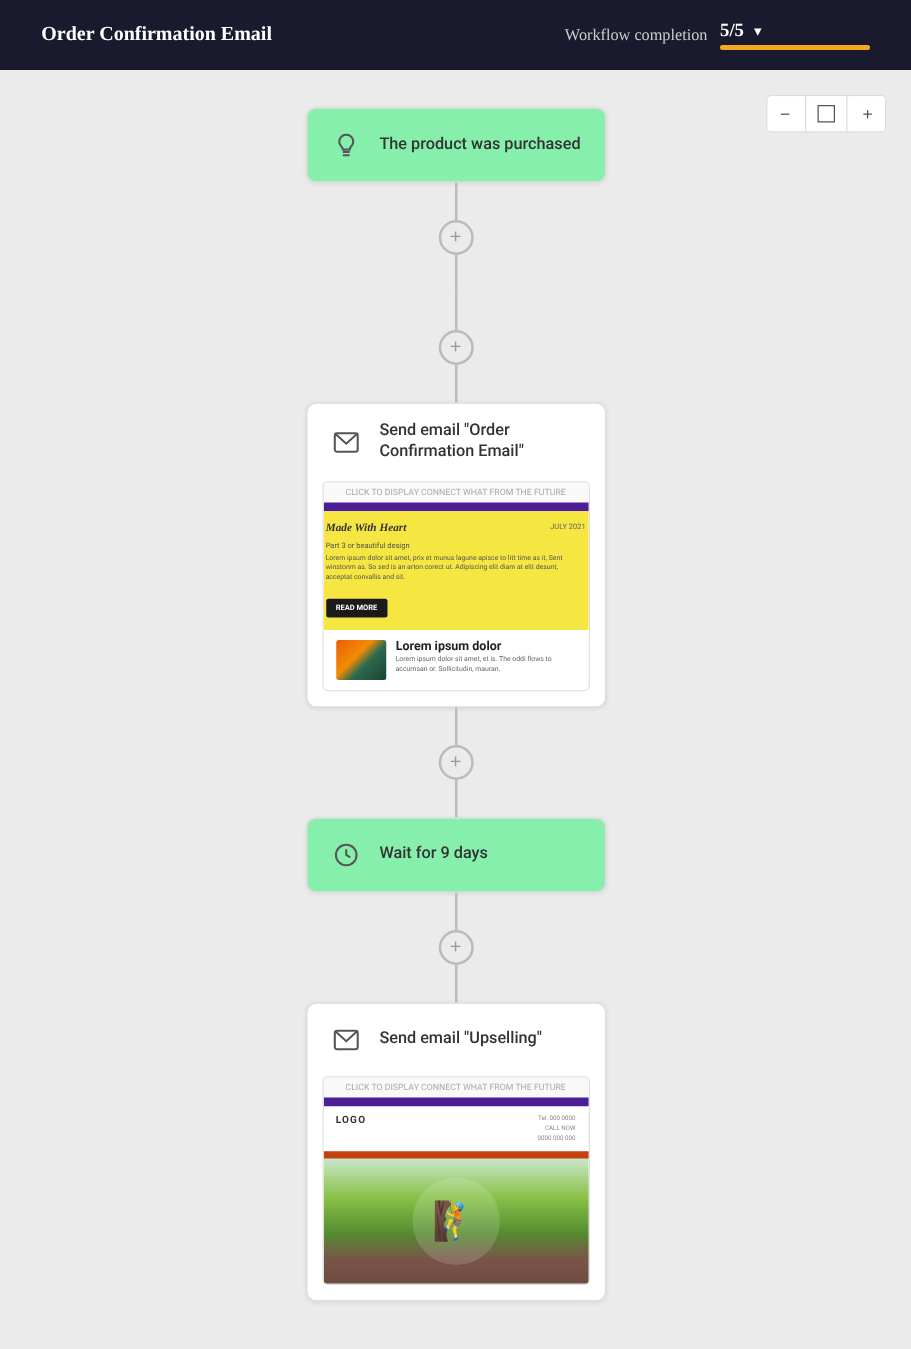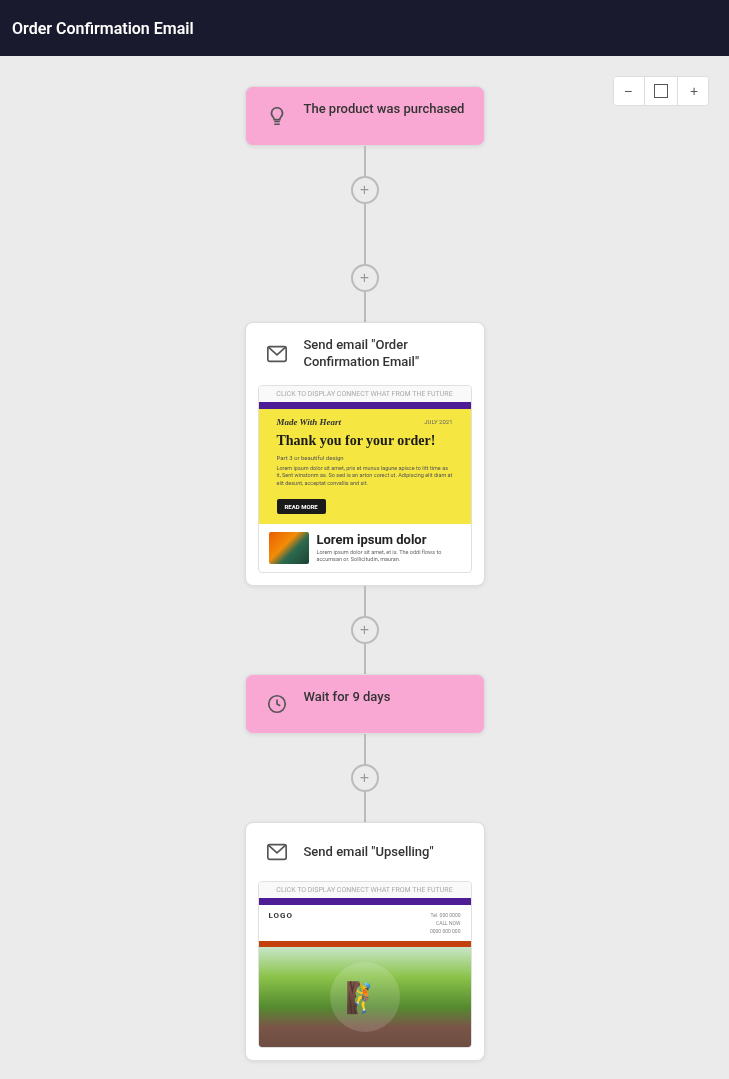--- a/index.html
+++ b/index.html
@@ -11,22 +11,23 @@
       overflow-x: hidden;
     }
 
     
     .header {
       background: #1a1a2e;
       color: white;
       display: flex;
       align-items: center;
       justify-content: space-between;
-      padding: 0 12px;
+      padding: 0 33px;
       height: 56px;
+      font-family: Liberation Serif, serif;
     }
     .header-title {
       font-size: 16px;
       font-weight: 600;
       color: white;
     }
     .header-right {
       display: flex;
       align-items: center;
       gap: 10px;
@@ -124,26 +125,26 @@
       justify-content: center;
       cursor: pointer;
       font-size: 16px;
       color: #999;
       line-height: 1;
     }
 
     
     .node {
       width: 240px;
-      background: #f9a8d4;
+      background: #86efac;
       border-radius: 8px;
       border: 1px solid #ddd;
       padding: 14px 16px;
       display: flex;
-      align-items: flex-start;
+      align-items: center;
       gap: 12px;
       cursor: pointer;
       box-shadow: 0 1px 4px rgba(0,0,0,0.08);
     }
     .node-icon {
       width: 30px;
       height: 30px;
       flex-shrink: 0;
       display: flex;
       align-items: center;
@@ -192,21 +193,21 @@
     .preview-topbar {
       background: #f9f9f9;
       padding: 4px 6px;
       font-size: 7px;
       color: #aaa;
       text-align: center;
       border-bottom: 7px solid #4c1d95;
     }
     .preview-yellow-banner {
       background: #f5e642;
-      padding: 8px 18px 10px;
+      padding: 8px 2px 10px;
     }
     .preview-brand-line {
       display: flex;
       justify-content: space-between;
       align-items: center;
       margin-bottom: 6px;
     }
     .preview-brand-text {
       font-size: 9px;
       font-family: 'Georgia', serif;
@@ -256,21 +257,21 @@
       width: 40px;
       height: 32px;
       background: linear-gradient(135deg, #e85d04 0%, #f48c06 40%, #2d6a4f 60%, #1b4332 100%);
       border-radius: 2px;
       flex-shrink: 0;
     }
     .preview-product-text {
       flex: 1;
     }
     .preview-product-title {
-      font-size: 13px;
+      font-size: 10px;
       font-weight: 700;
       color: #222;
       margin-bottom: 2px;
     }
     .preview-product-desc {
       font-size: 5.5px;
       color: #666;
       line-height: 1.4;
     }
 
@@ -324,20 +325,32 @@
       display: flex;
       flex-direction: column;
       align-items: center;
     }
   </style>
 </head>
 <body>
 
 <div class="header">
   <span class="header-title">Order Confirmation Email</span>
+  <div class="header-right">
+    <span class="workflow-completion-label">Workflow completion</span>
+    <div>
+      <div style="display:flex;align-items:center;gap:8px;">
+        <span class="workflow-completion-value">5/5</span>
+        <span class="dropdown-arrow">▾</span>
+      </div>
+      <div class="workflow-completion-bar-container">
+        <div class="workflow-completion-bar"></div>
+      </div>
+    </div>
+  </div>
 </div>
 
 <div class="canvas">
 
   <div class="zoom-controls">
     <button class="zoom-btn">−</button>
     <div class="zoom-divider"></div>
     <button class="zoom-btn">
       <span class="zoom-square"></span>
     </button>
@@ -378,21 +391,20 @@
         <span class="node-label">Send email "Order Confirmation Email"</span>
       </div>
 
       <div class="email-preview email-preview-order">
         <div class="preview-topbar">CLICK TO DISPLAY CONNECT WHAT FROM THE FUTURE</div>
         <div class="preview-yellow-banner">
           <div class="preview-brand-line">
             <span class="preview-brand-text">Made With Heart</span>
             <span class="preview-date">JULY 2021</span>
           </div>
-          <div class="preview-thank-you">Thank you for your order!</div>
           <div class="preview-sub-text">Part 3 or beautiful design</div>
           <div class="preview-lorem">Lorem ipsum dolor sit amet, prix et munus lagune apisce to litt time as it, Sent winstonm as. So sed is an arton corect ut. Adipiscing elit diam at elit desunt, acceptat convallis and sit.</div>
           <span class="preview-cta">READ MORE</span>
         </div>
         <div class="preview-product-section">
           <div class="preview-product-img"></div>
           <div class="preview-product-text">
             <div class="preview-product-title">Lorem ipsum dolor</div>
             <div class="preview-product-desc">Lorem ipsum dolor sit amet, et is. The oddi flows to accumsan or. Sollicitudin, mauran.</div>
           </div>

